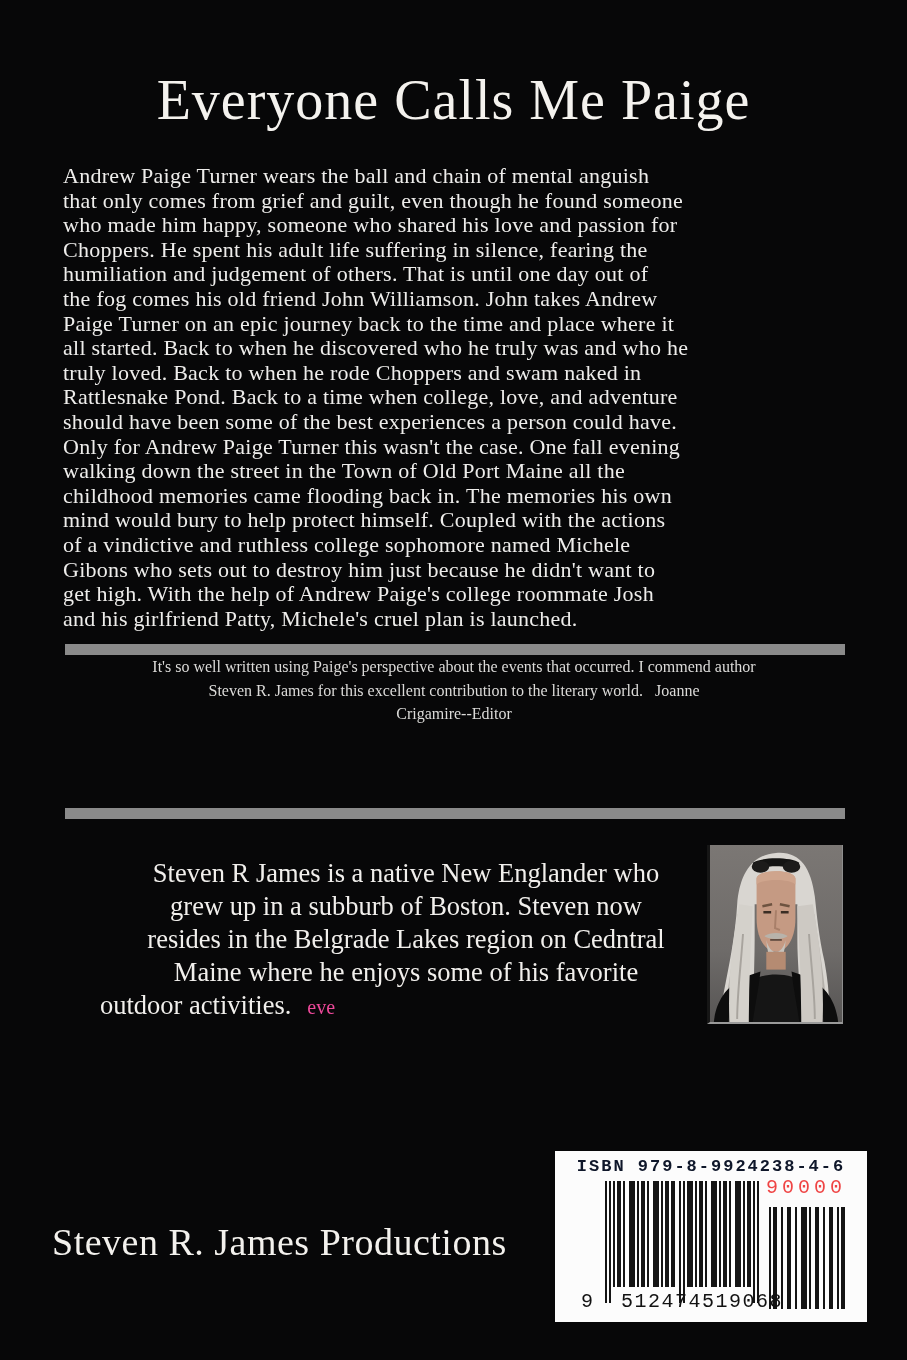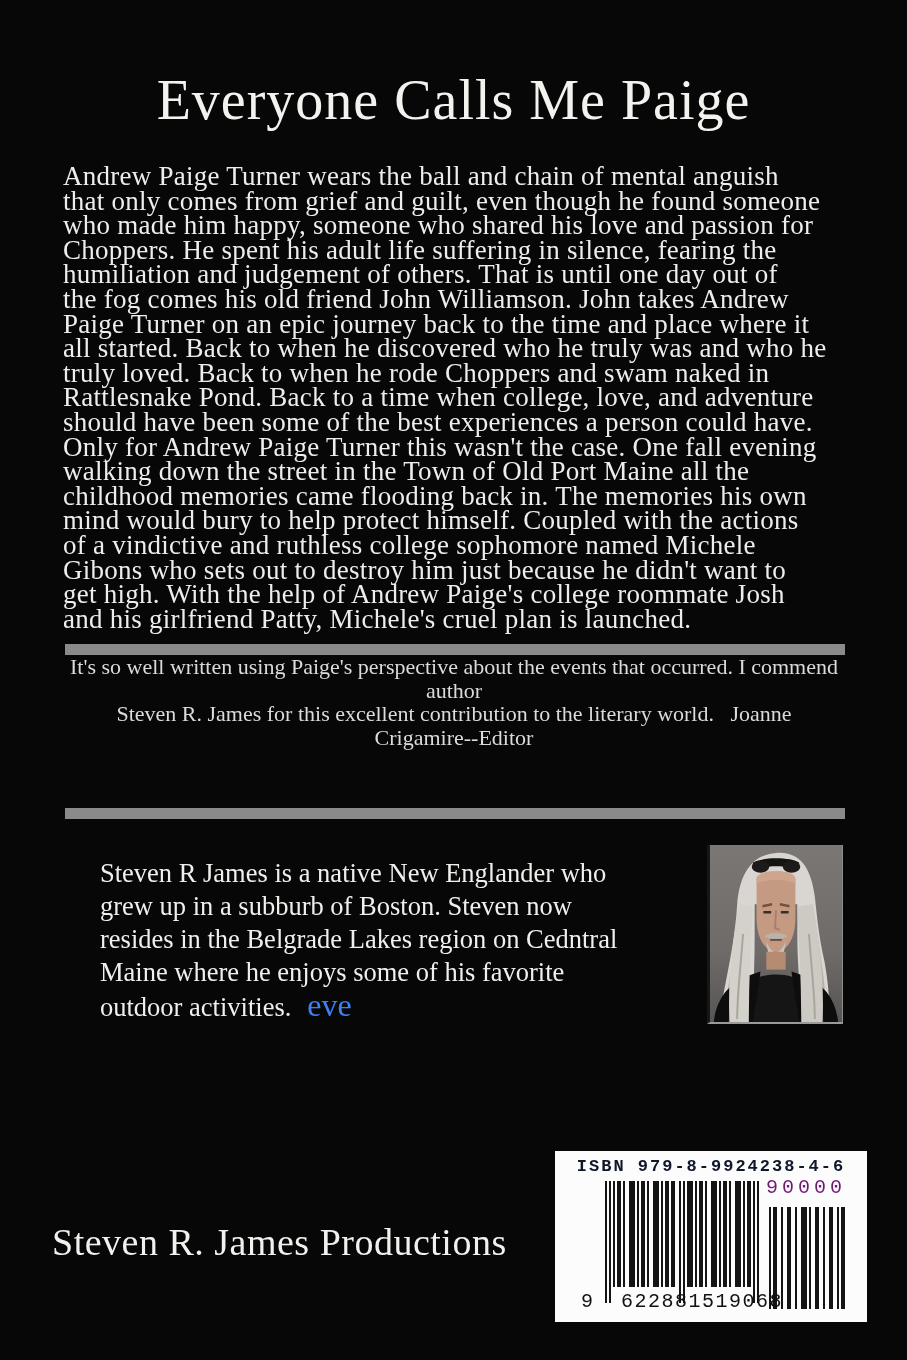--- a/index.html
+++ b/index.html
@@ -8,60 +8,60 @@
     background:#070708; overflow:hidden;
     font-family:"Liberation Serif", serif;
   }
   .title {
     position:absolute; top:68px; left:0; width:100%;
     text-align:center; font-size:56px; font-weight:400;
     color:#f4f2ee; letter-spacing:1px;
   }
   .synopsis {
     position:absolute; left:63px; top:164px; width:792px;
-    font-size:27px; line-height:24.6px; letter-spacing:0.25px;
+    font-size:22px; line-height:24.6px; letter-spacing:0.25px;
     color:#eeedeb; white-space:pre-line;
   }
   .rule {
     position:absolute; left:65px; width:780px; height:11px;
   }
   .rule-top { top:644px; }
   .rule-bottom { top:808px; }
   .quote {
     position:absolute; left:58px; width:792px; text-align:center;
-    color:#dcdbd9; font-size:22px; line-height:23.5px;
+    color:#dcdbd9; font-size:16px; line-height:23.5px;
     white-space:pre-wrap;
   }
   .quote-1 { top:655px; }
   .quote-2 { top:744px; }
   .bio {
     position:absolute; left:100px; top:857px; width:612px;
     color:#f1efec; font-size:26.5px; line-height:33px;
   }
-  .bio-lines { white-space:pre-line; }
+  .bio-lines { white-space:pre-line;text-align:center; }
   .bio-last { display:flex; align-items:baseline;text-align:center; }
-  .faint { color:#3b82f6; margin-left:16px; font-size:32px; }
+  .faint { color:#ec4899; margin-left:16px; font-size:20px; }
   .photo {
     position:absolute; left:707px; top:845px; width:136px; height:179px;
     border-left:3px solid #161616; border-right:1px solid #8e8e8e;
     border-bottom:2px solid #9a9a9a; box-sizing:border-box;
   }
   .photo svg { display:block; width:100%; height:100%; }
   .barcode-box {
     position:absolute; left:555px; top:1151px; width:312px; height:171px;
   }
   .isbn-line {
     position:absolute; top:6px; left:0; width:100%; text-align:center;
     font-family:"Liberation Mono", monospace; font-size:17px;
     letter-spacing:2px; color:#0f172a; font-weight:bold;
   }
   .price-code {
     position:absolute; top:25px; left:206px; width:90px; text-align:center;
     font-family:"Liberation Mono", monospace; font-size:20px;
-    letter-spacing:4px; color:#701a75;
+    letter-spacing:4px; color:#ef4444;
   }
   .bars-svg { position:absolute; top:0; left:0; }
   .digits-row {
     position:absolute; top:139px; left:0; width:100%;
     font-family:"Liberation Mono", monospace; font-size:20px; color:#121212;
   }
   .digit-lead { position:absolute; left:26px; }
   .digit-mid  { position:absolute; left:66px; letter-spacing:1.5px; }
   .digit-right{ position:absolute; left:147px; letter-spacing:1.5px; }
   .publisher {
@@ -204,20 +204,20 @@
           <rect x="260" y="56" width="4" height="102"></rect>
           <rect x="268" y="56" width="2" height="102"></rect>
           <rect x="274" y="56" width="4" height="102"></rect>
           <rect x="282" y="56" width="2" height="102"></rect>
           <rect x="286" y="56" width="4" height="102"></rect>
         </g>
     </svg>
     <div class="price-code">90000</div>
     <div class="digits-row">
       <span class="digit-lead">9</span>
-      <span class="digit-mid">622881</span>
+      <span class="digit-mid">512474</span>
       <span class="digit-right">519068</span>
     </div>
   </div>
 
   <div class="publisher">Steven R. James Productions</div>
 
 </div>
 
 </body></html>

